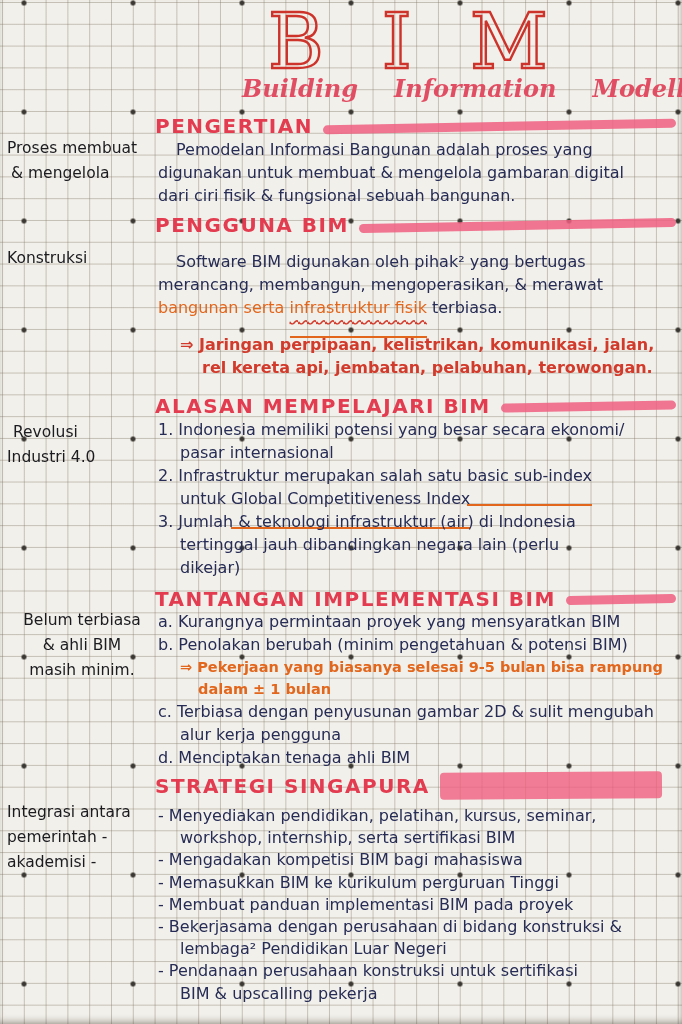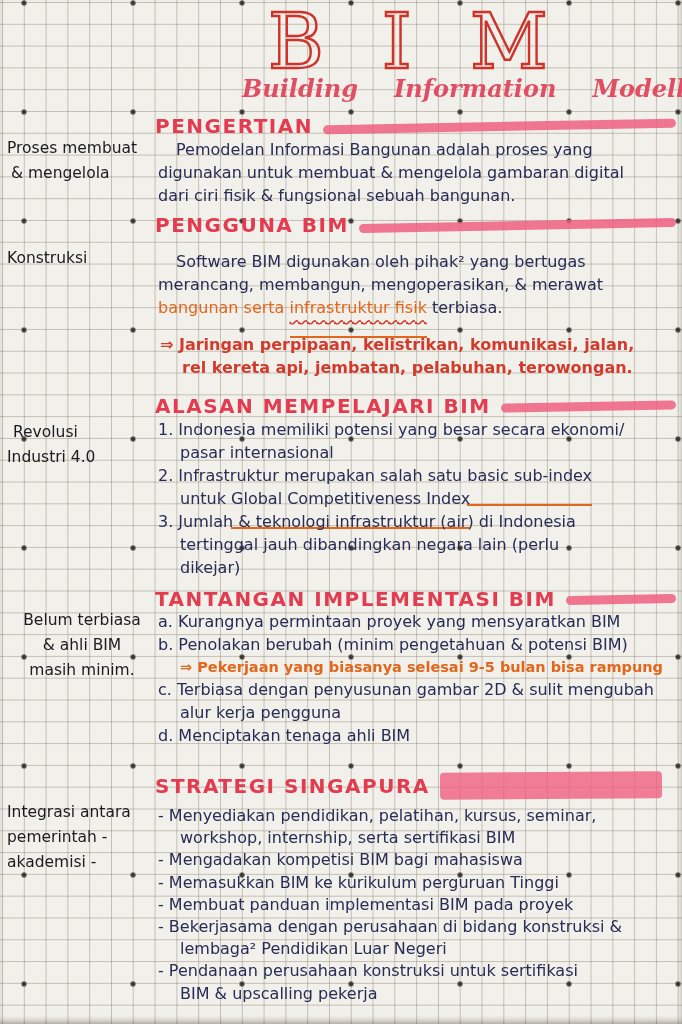--- a/index.html
+++ b/index.html
@@ -36,21 +36,21 @@
   .margin-note{position:absolute; left:7px; width:150px; font-size:15.5px; line-height:25px; color:var(--margin-ink); font-weight:500;}
 
   .body-block{position:absolute; left:158px; right:2px; font-size:16px; line-height:23px; color:var(--body); font-weight:500;}
   .line{white-space:nowrap;}
   .indent{padding-left:18px;}
   .cont{padding-left:22px;}
   .orange{color:var(--orange);}
   .u-orange{border-bottom:2px solid var(--orange); padding-bottom:19px;}
   .wavy-red{text-decoration:underline wavy var(--red-note); text-underline-offset:6px;}
   .subnote{font-size:14.5px; line-height:22px; color:var(--orange); font-weight:600;}
-  .arrow-note{position:absolute; left:160px; right:2px; font-size:16px; line-height:23px; color:var(--red-note); font-weight:600;}
+  .arrow-note{position:absolute; left:180px; right:2px; font-size:16px; line-height:23px; color:var(--red-note); font-weight:600;}
 </style>
 </head>
 <body>
 
 <div class="page">
 
   <div class="title-row">
     <span class="big-letter">B</span>
     <span class="big-letter">I</span>
     <span class="big-letter">M</span>
@@ -116,20 +116,21 @@
   </div>
   <div class="margin-note" style="top:608px;text-align:center;">
     <div class="line">Belum terbiasa</div>
     <div class="line">&amp; ahli BIM</div>
     <div class="line">masih minim.</div>
   </div>
   <div class="body-block" style="top:610px;">
     <div class="line">a. Kurangnya permintaan proyek yang mensyaratkan BIM</div>
     <div class="line">b. Penolakan berubah (minim pengetahuan &amp; potensi BIM)</div>
     <div class="line cont subnote">⇒ Pekerjaan yang biasanya selesai 9-5 bulan bisa rampung</div>
+    <div class="line subnote" style="padding-left:40px;">dalam ± 1 bulan</div>
     <div class="line">c. Terbiasa dengan penyusunan gambar 2D &amp; sulit mengubah</div>
     <div class="line cont">alur kerja pengguna</div>
     <div class="line">d. Menciptakan tenaga ahli BIM</div>
   </div>
 
   <div class="heading-row" style="top:772px;">
     <span class="heading-text">STRATEGI SINGAPURA</span>
     <span class="swoosh block" style="margin-right:14px;"></span>
   </div>
   <div class="margin-note" style="top:800px;">

